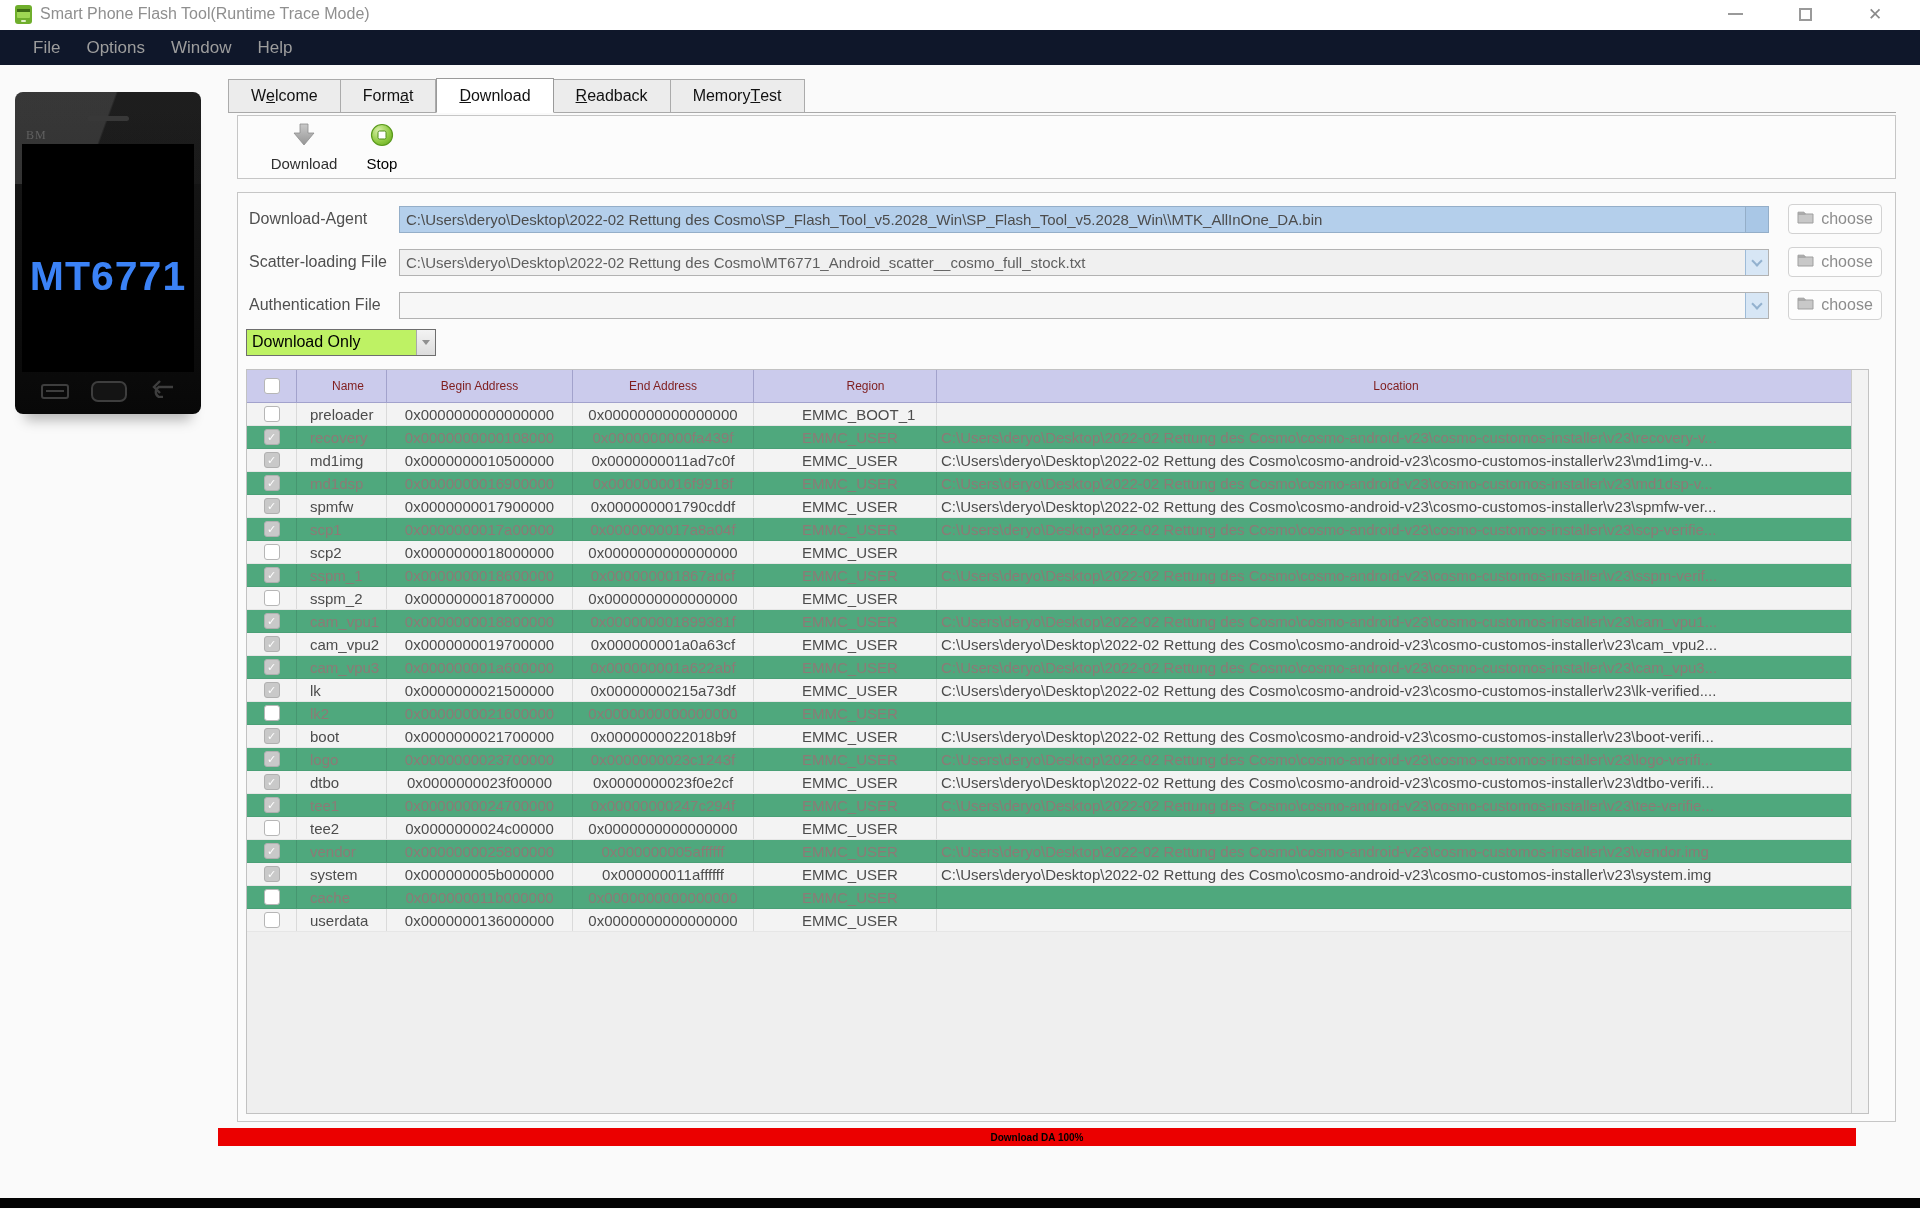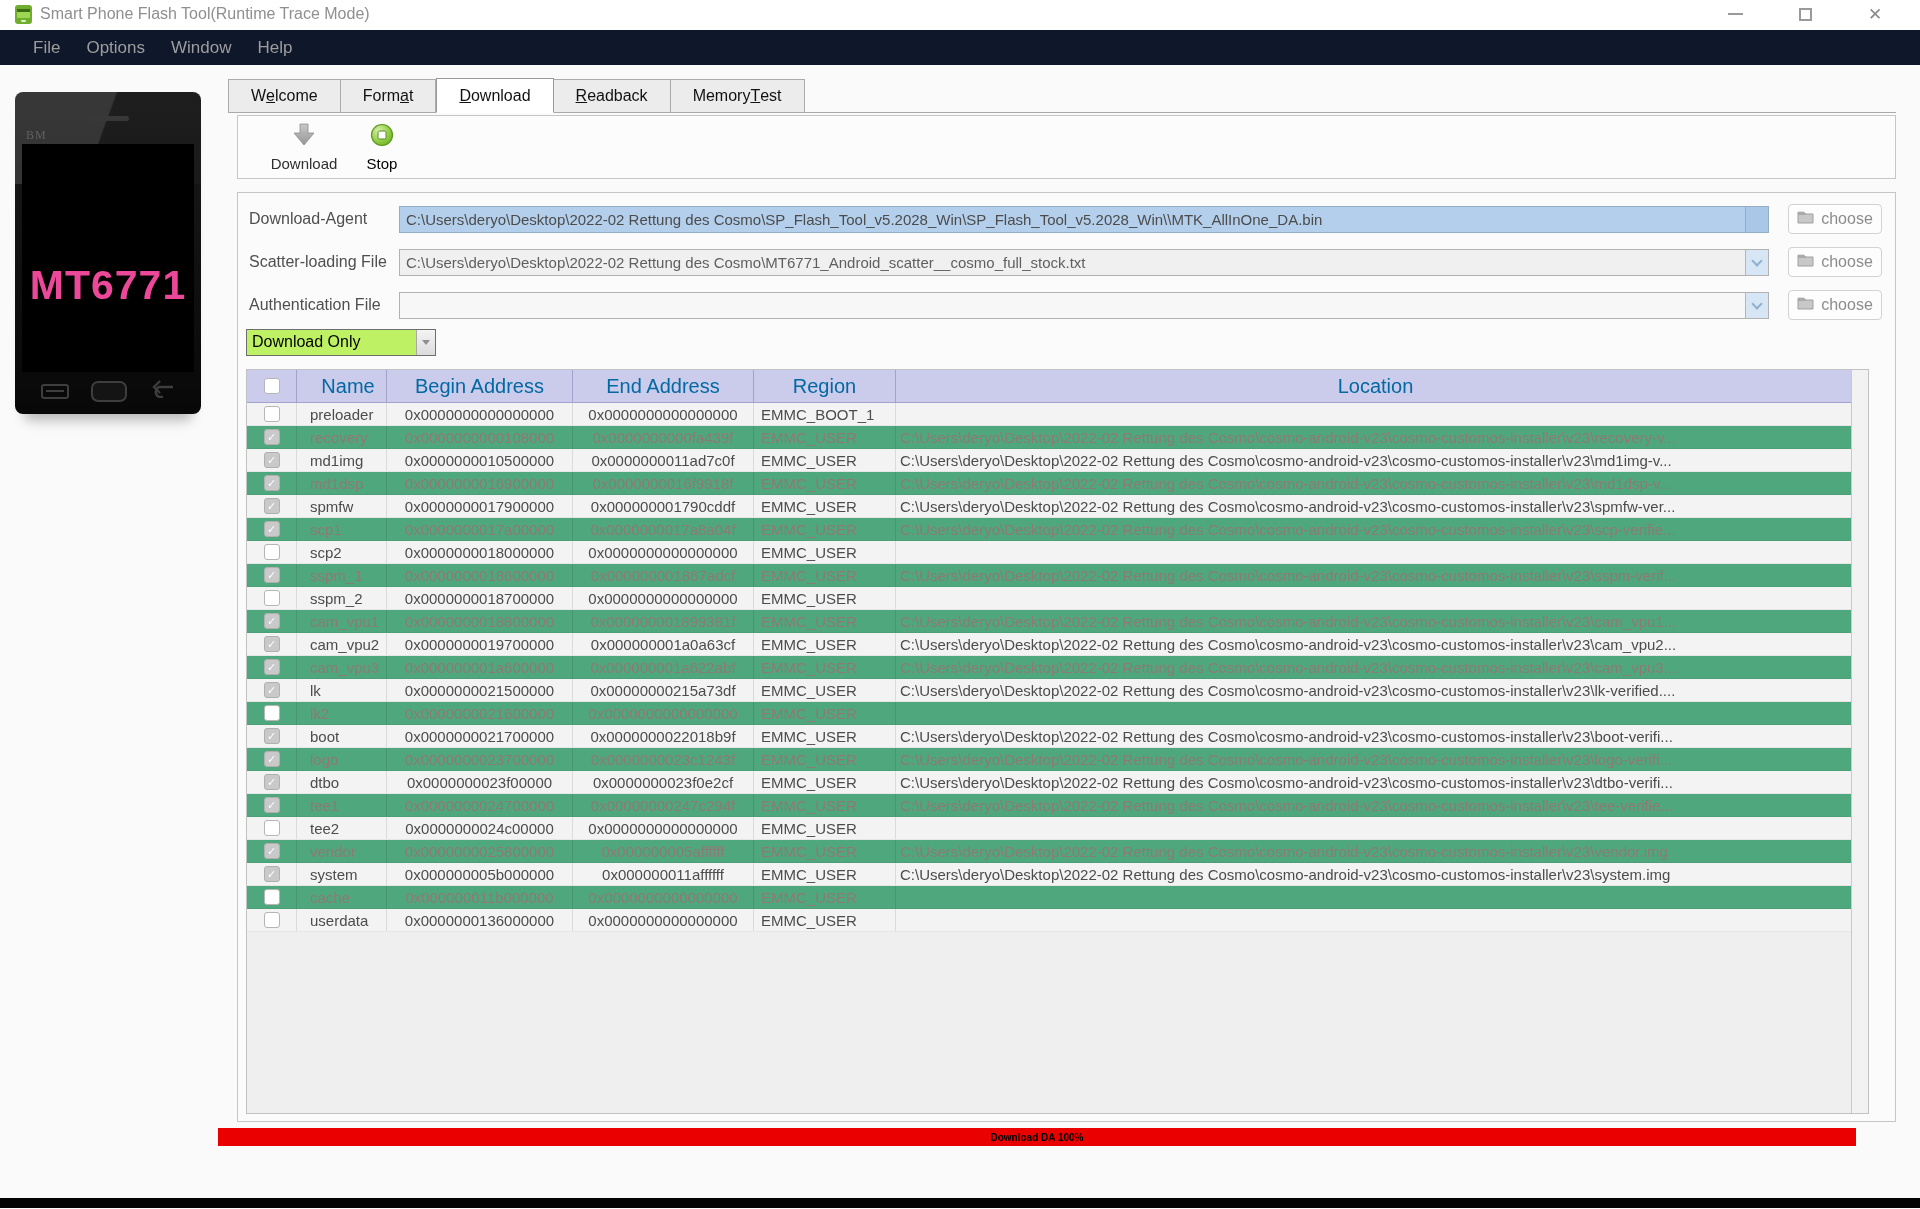--- a/index.html
+++ b/index.html
@@ -26,22 +26,22 @@
   .phone { position:absolute; left:15px; top:92px; width:186px; height:322px;
            background:linear-gradient(#1a1a1a,#080808); border-radius:8px;
            box-shadow:0 16px 12px -10px rgba(0,0,0,0.28); overflow:hidden; }
   .phone-gloss { position:absolute; left:0; top:0; right:0; height:92px;
            background:linear-gradient(110deg, rgba(255,255,255,0.13) 46%, rgba(255,255,255,0.02) 47%); }
   .phone-speaker { position:absolute; top:24px; left:50%; transform:translateX(-50%);
            width:42px; height:5px; background:#383838; border-radius:3px; }
   .phone-brand { position:absolute; top:36px; left:11px; color:#606060; font-size:12px;
            font-family:"Liberation Serif", serif; letter-spacing:1px; }
   .phone-screen { position:absolute; left:7px; right:7px; top:52px; bottom:42px; background:#000; }
-  .phone-chip { position:absolute; left:0; right:0; top:118px; text-align:center;
-           color:#ec4899; font-size:41px; font-weight:bold; letter-spacing:1px; }
+  .phone-chip { position:absolute; left:0; right:0; top:109px; text-align:center;
+           color:#3b82f6; font-size:41px; font-weight:bold; letter-spacing:1px; }
   .phone-nav { position:absolute; left:0; right:0; bottom:9px; height:28px;
            display:flex; align-items:center; justify-content:space-between; padding:0 26px; }
   .nav-menu { width:28px; height:15px; border:2px solid #3e3e3e; border-radius:3px; position:relative; }
   .nav-menu::after { content:""; position:absolute; left:3px; right:3px; top:4px; height:0; border-top:2px solid #3e3e3e; }
   .nav-home { width:36px; height:21px; border:2px solid #3e3e3e; border-radius:7px; background:#141414; }
 
   
   .tabstrip { position:absolute; left:228px; top:78px; width:1668px; height:35px;
               display:flex; align-items:flex-end; border-bottom:1px solid #a9a9a9; }
   .tab { height:33px; padding:0 22px; display:flex; align-items:center; font-size:16px; color:#111;
@@ -87,32 +87,32 @@
   .modebox .mdrop { width:19px; background:linear-gradient(#f3f3f3,#dcdcdc); border-left:1px solid #a9a9a9;
              display:flex; align-items:center; justify-content:center; }
   .tri-down { width:0; height:0; border-left:4px solid transparent; border-right:4px solid transparent;
               border-top:5px solid #8f8f8f; }
 
   
   .tablewrap { position:absolute; left:8px; top:176px; width:1623px; height:745px;
                display:flex; background:#efefef; border:1px solid #c2c2c2; }
   .tmain { width:1604px; display:flex; flex-direction:column; }
   .thead { display:flex; height:33px; background:#cbcbec; border-bottom:1px solid #a2a2cc; }
-  .thead .hcell { display:flex; align-items:center; justify-content:center; font-size:20px; color:#0369a1;
+  .thead .hcell { display:flex; align-items:center; justify-content:center; font-size:12px; color:#7f1d1d;
                   border-right:1px solid #a2a2cc; }
   .trow { display:flex; height:23px; background:#f3f3f3; border-bottom:1px solid rgba(0,0,0,0.05); }
   .trow.alt { background:#4fa87d; }
   .trow .cell { font-size:15px; color:#4c4c4c; white-space:nowrap; overflow:hidden;
                 border-right:1px solid rgba(0,0,0,0.10); display:flex; align-items:center; }
   .trow.alt .cell { color:#8d7a76; }
   .c-check { width:50px; justify-content:center; }
   .c-name  { width:90px; padding-left:13px; }
   .c-begin { width:186px; justify-content:center; }
   .c-end   { width:181px; justify-content:center; }
-  .c-region{ width:142px; padding-left:7px; }
+  .c-region{ width:142px; padding-left:7px;margin-left:41px; }
   .c-loc   { flex:1; padding-left:4px; border-right:none !important; }
   .cb { width:16px; height:16px; border-radius:3px; background:#ffffff; border:1px solid #b6b6b6;
         display:flex; align-items:center; justify-content:center; font-size:11px; color:#ffffff; }
   .cb.on { background:#c9c9c9; border-color:#b0b0b0; }
   .tscroll { width:17px; background:#f2f2f2; border-left:1px solid #c9c9c9; }
   .tfiller { flex:1; background:#efefef; }
 
   
   .progressbar { position:absolute; left:218px; top:1128px; width:1638px; height:18px;
                  background:#eb0000; display:flex; align-items:center; justify-content:center; }

